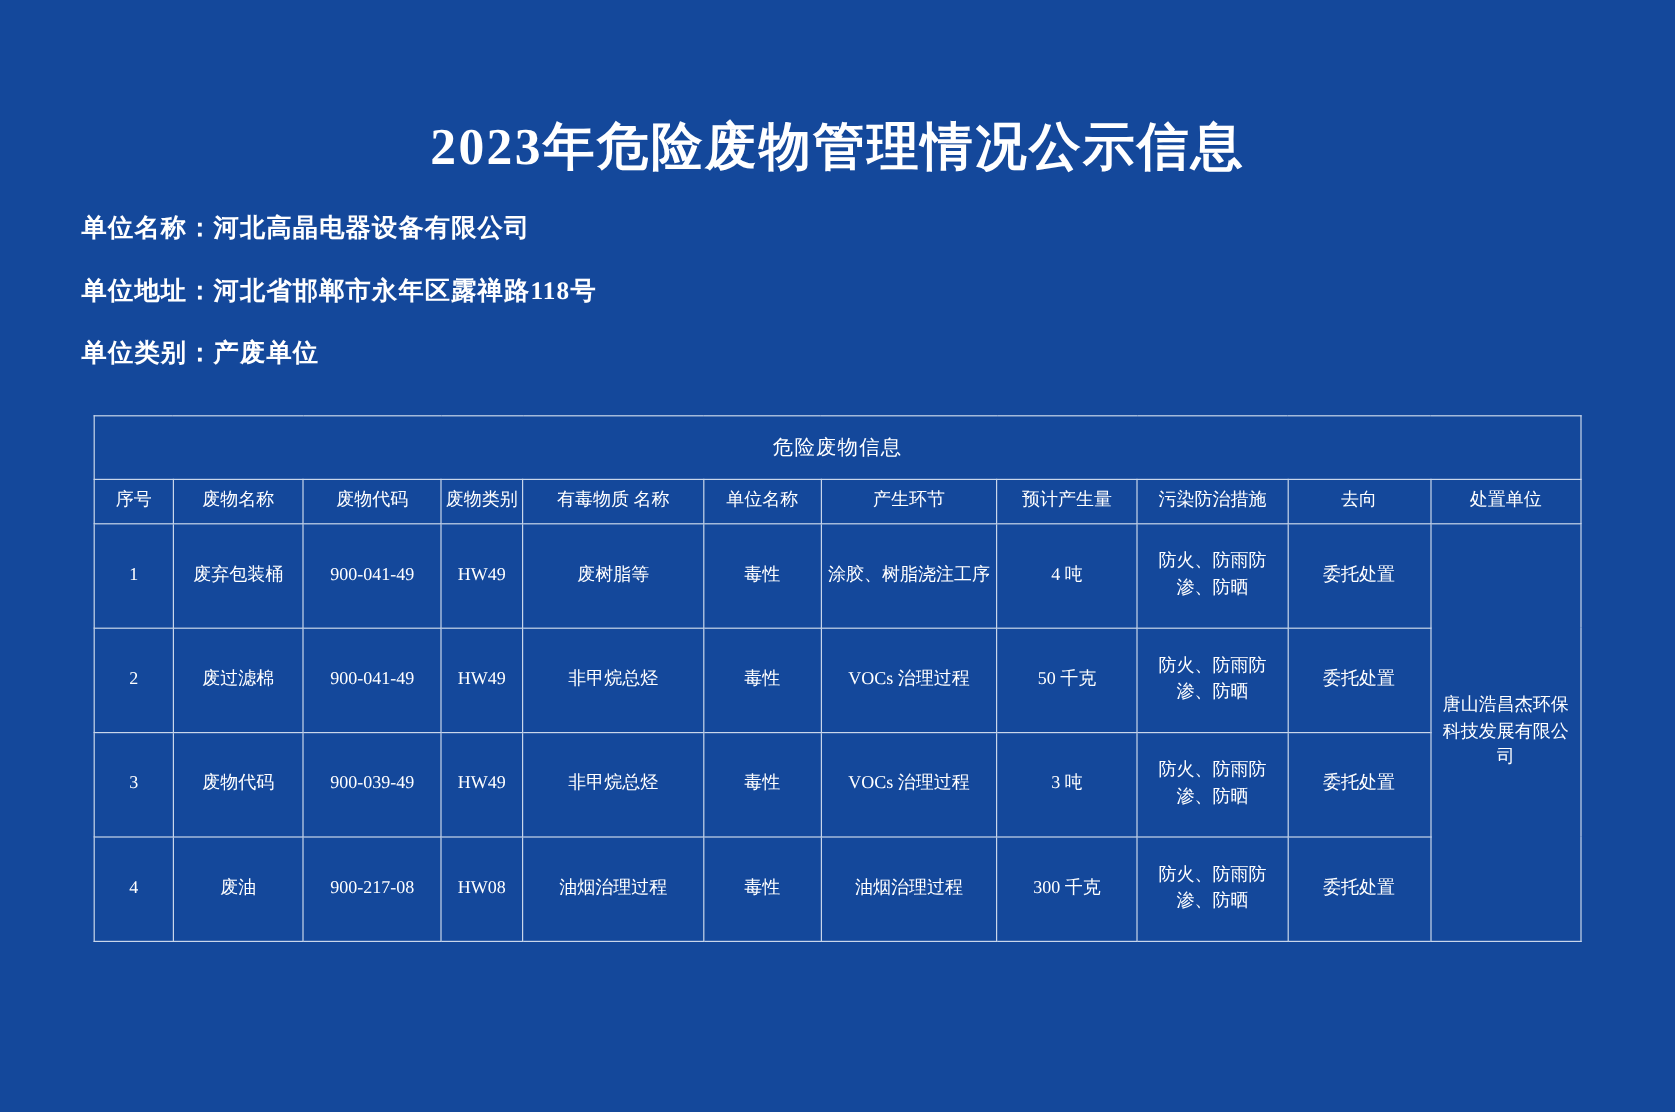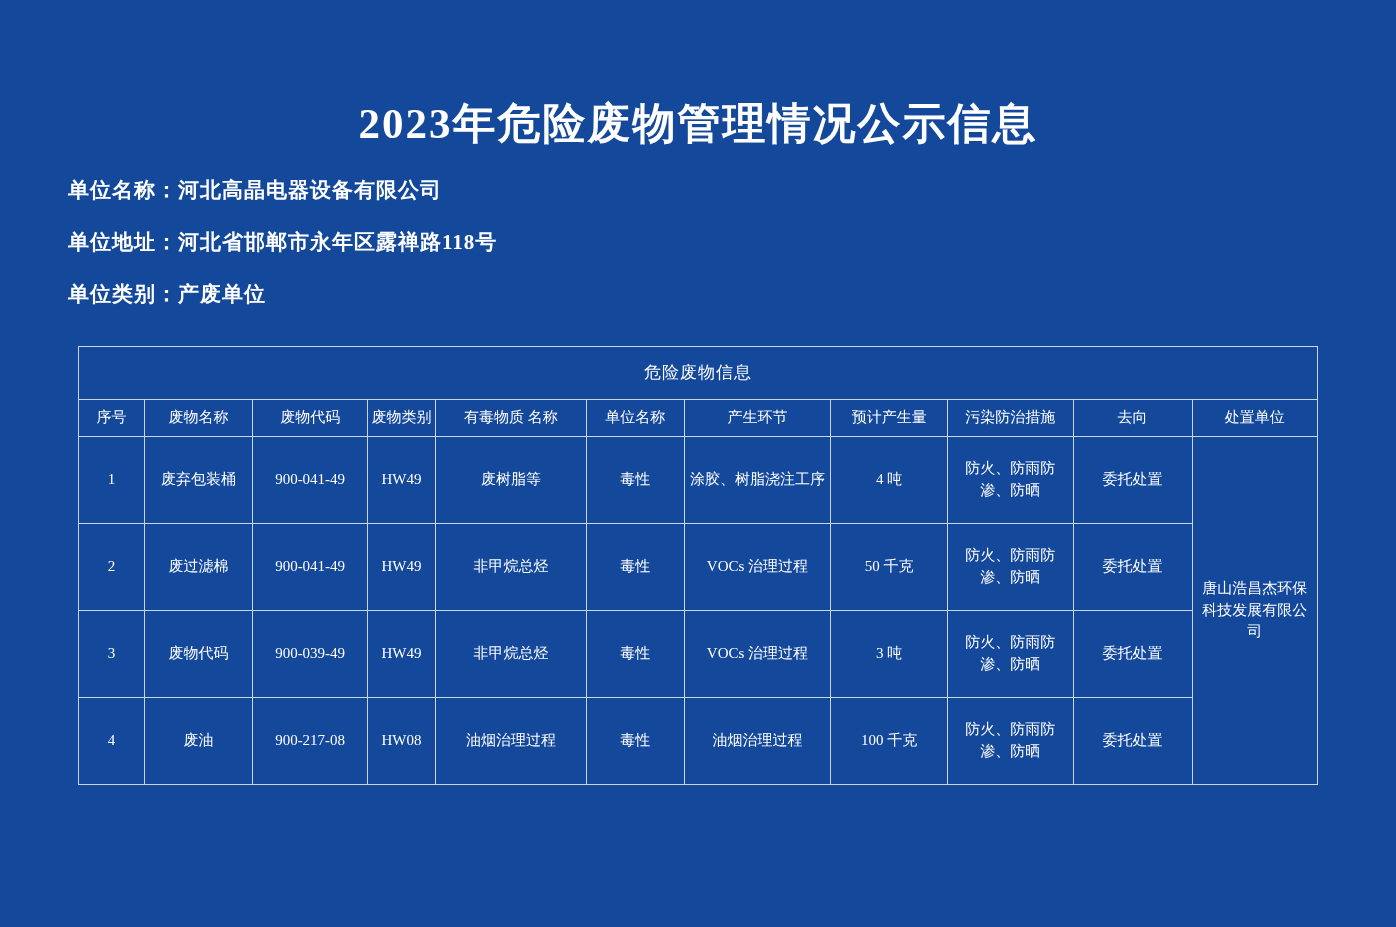--- a/index.html
+++ b/index.html
@@ -173,21 +173,21 @@
           <td>委托处置</td>
         </tr>
         <tr>
           <td>4</td>
           <td>废油</td>
           <td>900-217-08</td>
           <td>HW08</td>
           <td>油烟治理过程</td>
           <td>毒性</td>
           <td>油烟治理过程</td>
-          <td>100 千克</td>
+          <td>300 千克</td>
           <td>防火、防雨防渗、防晒</td>
           <td>委托处置</td>
         </tr>
       </tbody>
     </table>
   </div>
 
 </div>
 
 </body></html>

